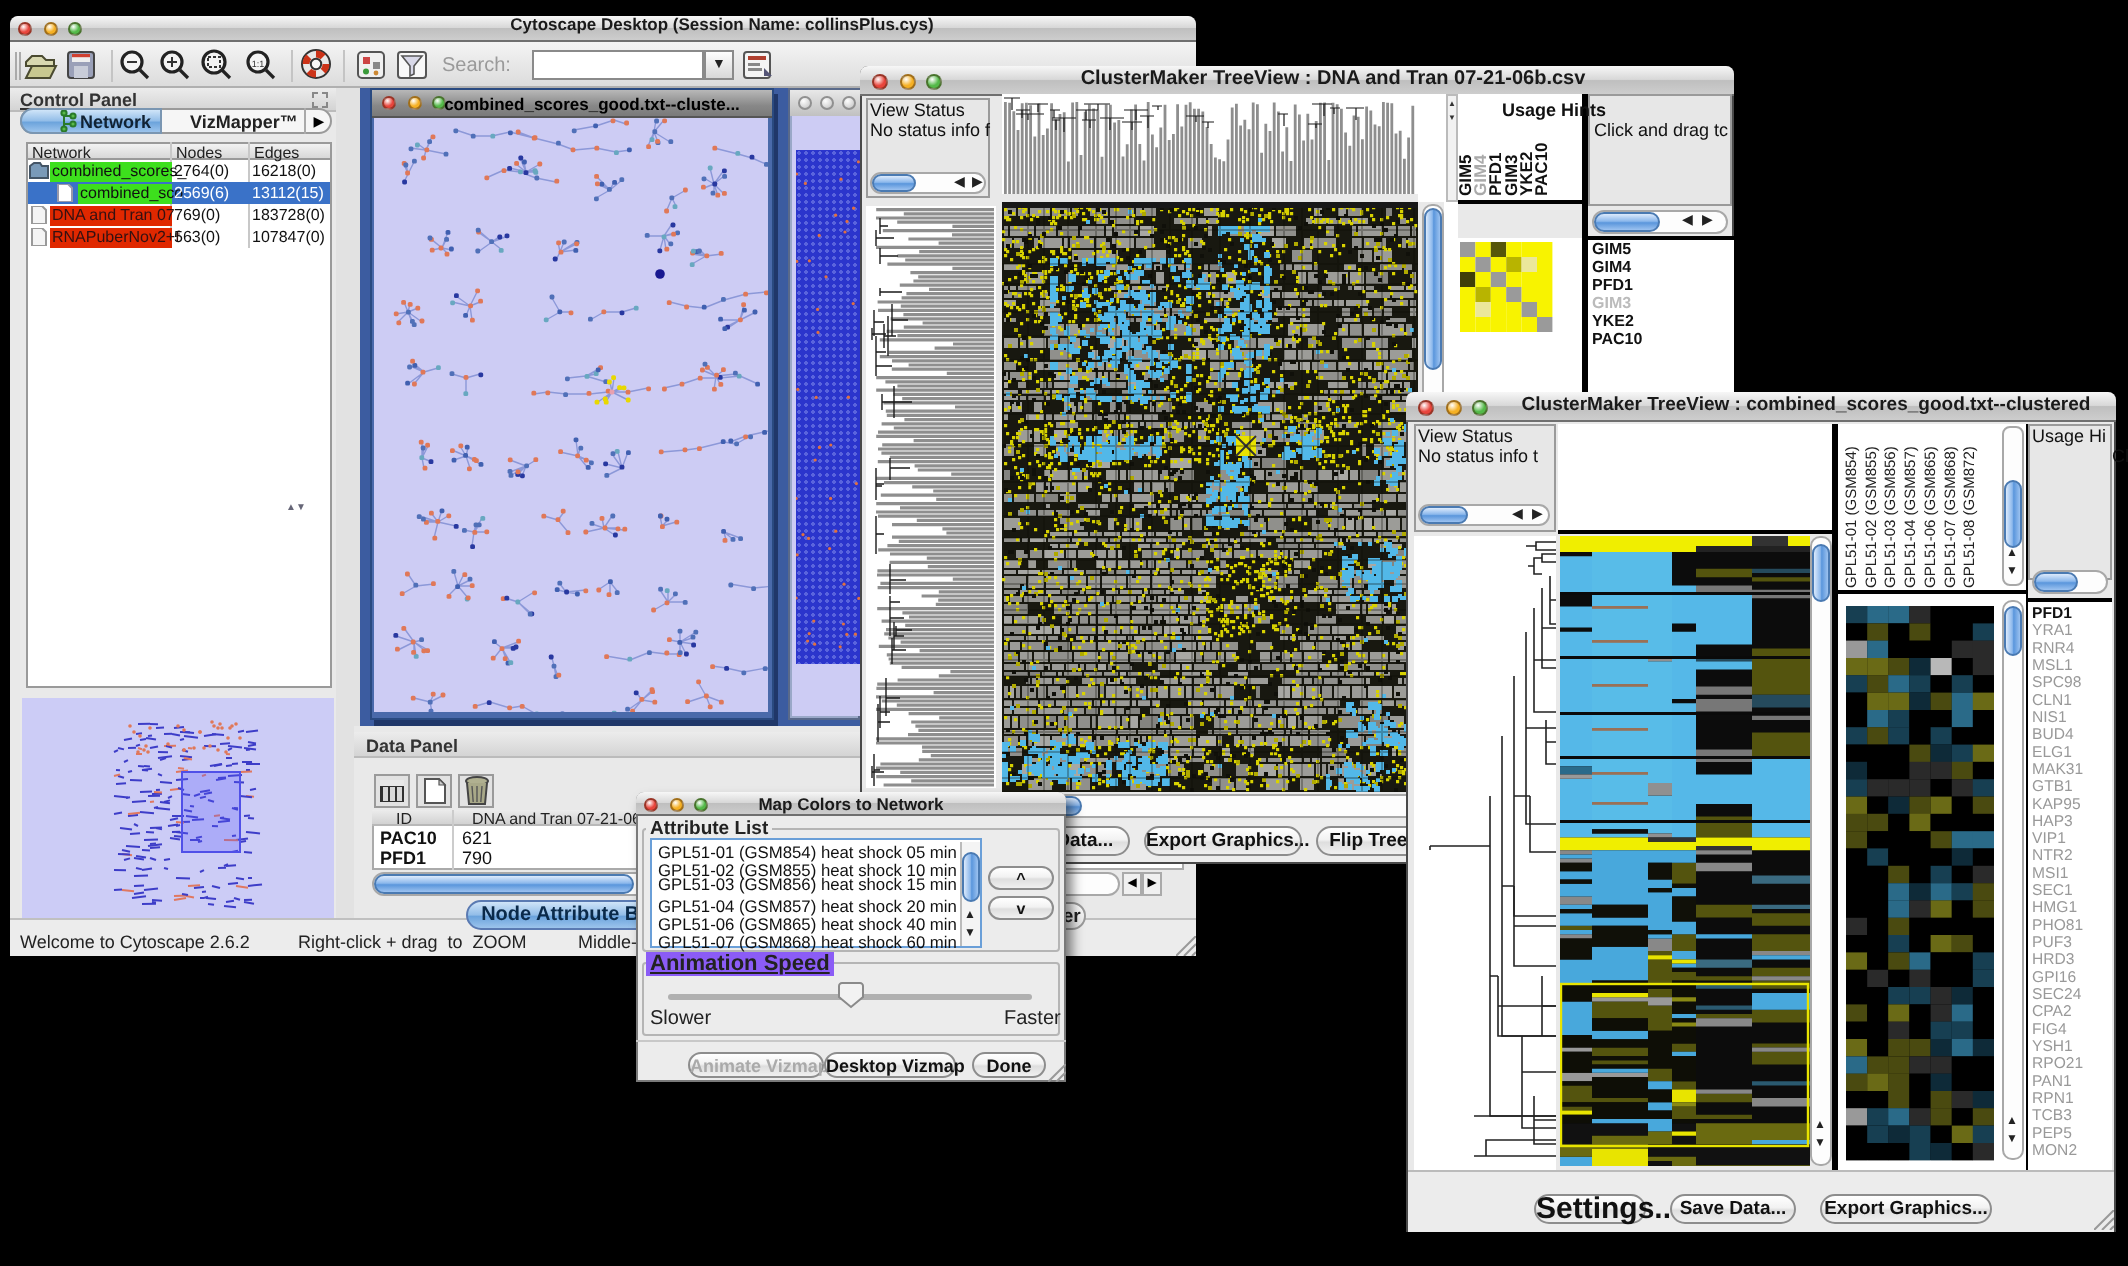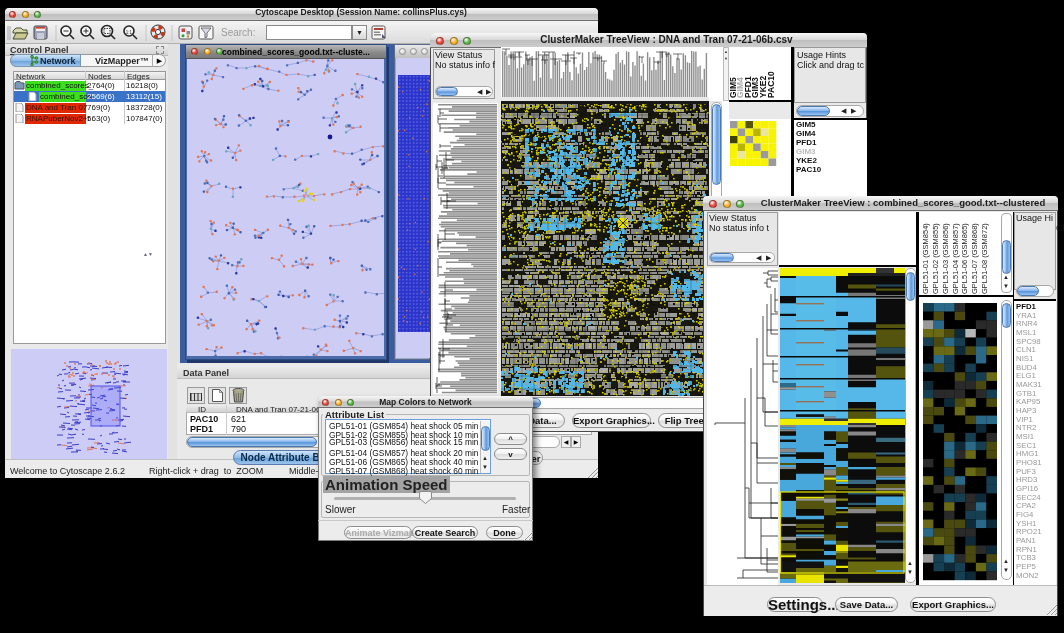--- a/index.html
+++ b/index.html
@@ -908,21 +908,21 @@
     <text transform="rotate(-90 6.5 51)" x="6.5" y="51" font-size="8.5" font-weight="bold" fill="#111">GIM5</text>
     <text transform="rotate(-90 14.1 51)" x="14.1" y="51" font-size="8.5" font-weight="bold" fill="#aaa">GIM4</text>
     <text transform="rotate(-90 21.7 51)" x="21.7" y="51" font-size="8.5" font-weight="bold" fill="#111">PFD1</text>
     <text transform="rotate(-90 29.299999999999997 51)" x="29.299999999999997" y="51" font-size="8.5" font-weight="bold" fill="#111">GIM3</text>
     <text transform="rotate(-90 36.9 51)" x="36.9" y="51" font-size="8.5" font-weight="bold" fill="#111">YKE2</text>
     <text transform="rotate(-90 44.5 51)" x="44.5" y="51" font-size="8.5" font-weight="bold" fill="#111">PAC10</text>
   </svg>
 <div class="ab" style="left:729px;top:99.5px;width:62px;height:2px;background:#000;"></div>
 <div class="ab" style="left:791px;top:47px;width:2.5px;height:360px;background:#000;"></div>
 <div class="ab" style="left:794px;top:47px;width:72px;height:56px;background:#e7e7e7;border:1px solid #9a9a9a;"></div>
-<div class="t9" style="left:797px;top:50px;">Usage Hints</div>
+<div class="t9" style="left:751px;top:50px;font-weight:bold;">Usage Hints</div>
 <div class="t9" style="left:797px;top:60px;">Click and drag tc</div>
 <div class="sbt" style="left:796px;top:105px;width:68px;height:12px;"></div>
 <div class="sh" style="left:797px;top:106px;width:33px;height:10px;"></div>
 <div class="arr" style="left:841px;top:107px;">◀</div>
 <div class="arr" style="left:851px;top:107px;">▶</div>
 <div class="ab" style="left:793px;top:117.5px;width:74px;height:2px;background:#000;"></div>
 <svg class="ab" style="left:433px;top:103px;" width="65" height="291" viewBox="0 0 65 291">
     <rect width="65" height="291" fill="#fff"></rect>
     <path d="M5.1 1.0h58.9v1.6h-58.9zM18.9 3.1h45.1v1.6h-45.1zM5.0 5.2h59.0v1.6h-59.0zM15.6 7.3h48.4v1.6h-48.4zM43.2 9.4h20.8v1.6h-20.8zM8.4 11.5h55.6v1.6h-55.6zM43.0 13.6h21.0v1.6h-21.0zM21.2 15.7h42.8v1.6h-42.8zM36.3 17.8h27.7v1.6h-27.7zM5.0 19.9h59.0v1.6h-59.0zM26.6 22.0h37.4v1.6h-37.4zM15.7 24.1h48.3v1.6h-48.3zM19.6 26.2h44.4v1.6h-44.4zM10.7 28.3h53.3v1.6h-53.3zM43.2 30.4h20.8v1.6h-20.8zM22.2 32.5h41.8v1.6h-41.8zM26.1 34.6h37.9v1.6h-37.9zM23.7 36.7h40.3v1.6h-40.3zM16.9 38.8h47.1v1.6h-47.1zM31.5 40.9h32.5v1.6h-32.5zM20.2 43.0h43.8v1.6h-43.8zM17.8 45.1h46.2v1.6h-46.2zM5.8 47.2h58.2v1.6h-58.2zM17.4 49.3h46.6v1.6h-46.6zM6.0 51.4h58.0v1.6h-58.0zM18.7 53.5h45.3v1.6h-45.3zM12.3 55.6h51.7v1.6h-51.7zM28.3 57.7h35.7v1.6h-35.7zM18.9 59.8h45.1v1.6h-45.1zM10.3 61.9h53.7v1.6h-53.7zM15.7 64.0h48.3v1.6h-48.3zM6.9 66.1h57.1v1.6h-57.1zM43.5 68.2h20.5v1.6h-20.5zM34.3 70.3h29.7v1.6h-29.7zM11.3 72.4h52.7v1.6h-52.7zM6.9 74.5h57.1v1.6h-57.1zM13.0 76.6h51.0v1.6h-51.0zM21.3 78.7h42.7v1.6h-42.7zM12.9 80.8h51.1v1.6h-51.1zM40.4 82.9h23.6v1.6h-23.6zM5.1 85.0h58.9v1.6h-58.9zM9.7 87.1h54.3v1.6h-54.3zM15.7 89.2h48.3v1.6h-48.3zM5.1 91.3h58.9v1.6h-58.9zM13.7 93.4h50.3v1.6h-50.3zM18.1 95.5h45.9v1.6h-45.9zM8.7 97.6h55.3v1.6h-55.3zM44.5 99.7h19.5v1.6h-19.5zM9.9 101.8h54.1v1.6h-54.1zM10.4 103.9h53.6v1.6h-53.6zM19.2 106.0h44.8v1.6h-44.8zM7.8 108.1h56.2v1.6h-56.2zM13.9 110.2h50.1v1.6h-50.1zM6.0 112.3h58.0v1.6h-58.0zM5.1 114.4h58.9v1.6h-58.9zM23.8 116.5h40.2v1.6h-40.2zM8.1 118.6h55.9v1.6h-55.9zM6.0 120.7h58.0v1.6h-58.0zM7.7 122.8h56.3v1.6h-56.3zM11.9 124.9h52.1v1.6h-52.1zM5.9 127.0h58.1v1.6h-58.1zM24.3 129.1h39.7v1.6h-39.7zM25.9 131.2h38.1v1.6h-38.1zM42.6 133.3h21.4v1.6h-21.4zM5.1 135.4h58.9v1.6h-58.9zM9.0 137.5h55.0v1.6h-55.0zM23.1 139.6h40.9v1.6h-40.9zM33.6 141.7h30.4v1.6h-30.4zM7.4 143.8h56.6v1.6h-56.6zM35.1 145.9h28.9v1.6h-28.9zM5.1 148.0h58.9v1.6h-58.9zM17.0 150.1h47.0v1.6h-47.0zM5.0 152.2h59.0v1.6h-59.0zM6.0 154.3h58.0v1.6h-58.0zM25.4 156.4h38.6v1.6h-38.6zM13.0 158.5h51.0v1.6h-51.0zM38.2 160.6h25.8v1.6h-25.8zM40.2 162.7h23.8v1.6h-23.8zM13.0 164.8h51.0v1.6h-51.0zM16.4 166.9h47.6v1.6h-47.6zM10.7 169.0h53.3v1.6h-53.3zM6.1 171.1h57.9v1.6h-57.9zM12.0 173.2h52.0v1.6h-52.0zM30.4 175.3h33.6v1.6h-33.6zM11.8 177.4h52.2v1.6h-52.2zM30.9 179.5h33.1v1.6h-33.1zM5.7 181.6h58.3v1.6h-58.3zM5.5 183.7h58.5v1.6h-58.5zM43.4 185.8h20.6v1.6h-20.6zM7.2 187.9h56.8v1.6h-56.8zM5.8 190.0h58.2v1.6h-58.2zM36.4 192.1h27.6v1.6h-27.6zM27.8 194.2h36.2v1.6h-36.2zM36.1 196.3h27.9v1.6h-27.9zM34.9 198.4h29.1v1.6h-29.1zM5.6 200.5h58.4v1.6h-58.4zM18.2 202.6h45.8v1.6h-45.8zM21.5 204.7h42.5v1.6h-42.5zM7.8 206.8h56.2v1.6h-56.2zM19.6 208.9h44.4v1.6h-44.4zM10.0 211.0h54.0v1.6h-54.0zM9.1 213.1h54.9v1.6h-54.9zM11.2 215.2h52.8v1.6h-52.8zM17.3 217.3h46.7v1.6h-46.7zM6.4 219.4h57.6v1.6h-57.6zM26.8 221.5h37.2v1.6h-37.2zM10.4 223.6h53.6v1.6h-53.6zM11.3 225.7h52.7v1.6h-52.7zM11.9 227.8h52.1v1.6h-52.1zM17.8 229.9h46.2v1.6h-46.2zM42.2 232.0h21.8v1.6h-21.8zM36.4 234.1h27.6v1.6h-27.6zM15.8 236.2h48.2v1.6h-48.2zM5.6 238.3h58.4v1.6h-58.4zM5.2 240.4h58.8v1.6h-58.8zM33.8 242.5h30.2v1.6h-30.2zM5.0 244.6h59.0v1.6h-59.0zM7.9 246.7h56.1v1.6h-56.1zM15.4 248.8h48.6v1.6h-48.6zM5.0 250.9h59.0v1.6h-59.0zM21.3 253.0h42.7v1.6h-42.7zM36.6 255.1h27.4v1.6h-27.4zM22.6 257.2h41.4v1.6h-41.4zM24.7 259.3h39.3v1.6h-39.3zM26.2 261.4h37.8v1.6h-37.8zM21.0 263.5h43.0v1.6h-43.0zM5.0 265.6h59.0v1.6h-59.0zM5.0 267.7h59.0v1.6h-59.0zM28.0 269.8h36.0v1.6h-36.0zM28.1 271.9h35.9v1.6h-35.9zM32.4 274.0h31.6v1.6h-31.6zM26.4 276.1h37.6v1.6h-37.6zM7.2 278.2h56.8v1.6h-56.8zM5.0 280.3h59.0v1.6h-59.0zM17.1 282.4h46.9v1.6h-46.9zM5.1 284.5h58.9v1.6h-58.9zM22.6 286.6h41.4v1.6h-41.4zM8.8 288.7h55.2v1.6h-55.2z" fill="#8e8e8e"></path>
     <path d="M12 196v19M12 206h7M5 136v8M5 140h3M4 274v16M4 282h3M5 131v16M5 139h4M13 216v13M13 222h7M12 126v11M12 131h10M4 52v13M4 58h5M11 55v20M11 65h4M5 75v10M5 80h8M5 155v19M5 164h4M14 90v16M14 98h9M5 65v15M5 73h5M9 59v12M9 65h6M6 249v19M6 258h6M7 6v8M7 10h4M8 94v8M8 98h9M3 280v6M3 283h6M7 245v16M7 253h5M3 61v6M3 64h7M12 195v6M12 198h5M14 208v14M14 215h5M15 210v5M15 212h8M13 49v16M13 57h8M10 236v19M10 246h7M7 21v8M7 25h9M7 41v4M7 43h11M12 179v15M12 187h8M5 12v8M5 16h9" stroke="#1a1a1a" stroke-width=".7" fill="none"></path>
@@ -1384,28 +1384,28 @@
 <div class="ab" style="left:329px;top:447.7px;font-size:8.4px;color:#111;white-space:nowrap;">GPL51-04 (GSM857) heat shock 20 min</div>
 <div class="ab" style="left:329px;top:456.6px;font-size:8.4px;color:#111;white-space:nowrap;">GPL51-06 (GSM865) heat shock 40 min</div>
 <div class="ab" style="left:329px;top:465.5px;font-size:8.4px;color:#111;white-space:nowrap;">GPL51-07 (GSM868) heat shock 60 min</div>
 <div class="ab" style="left:480px;top:420.5px;width:10px;height:52px;background:#f4f4f4;border-left:1px solid #bbb;"></div>
 <div class="sv" style="left:481px;top:426px;width:9px;height:25px;"></div>
 <div class="arr" style="left:482px;top:455px;font-size:6px;">▲</div>
 <div class="arr" style="left:482px;top:464px;font-size:6px;">▼</div>
 <div class="btn" style="left:494px;top:433px;width:33px;height:12px;font-size:8px;line-height:11px;">^</div>
 <div class="btn" style="left:494px;top:448px;width:33px;height:12px;font-size:8px;line-height:11px;">v</div>
 <div class="ab" style="left:321px;top:481px;width:209px;height:37px;border:1px solid #b5b5b5;border-radius:2px;"></div>
-<div class="t10" style="left:323px;top:475.5px;background:#a3a3a3;padding:0 2px;font-weight:bold;color:#222;font-size:15px;">Animation Speed</div>
+<div class="t10" style="left:323px;top:475.5px;background:#8b5cf6;padding:0 2px;font-weight:bold;color:#222;font-size:11px;text-decoration:underline;">Animation Speed</div>
 <div class="ab" style="left:334px;top:497px;width:182px;height:3px;background:#b0b0b0;border-radius:2px;"></div>
 <svg class="ab" style="left:419px;top:490px;" width="13" height="15" viewBox="0 0 13 15">
     <path d="M2 1.5 h9 a1.5 1.5 0 0 1 1.5 1.5 v5.5 l-6 5 -6 -5 v-5.5 a1.5 1.5 0 0 1 1.5 -1.5z" fill="#f2f2f2" stroke="#8a8a8a"></path>
   </svg>
 <div class="t10" style="left:325px;top:504px;color:#222;">Slower</div>
 <div class="t10" style="left:502px;top:504px;color:#222;">Faster</div>
 <div class="ab" style="left:318px;top:520px;width:215px;height:1px;background:#c8c8c8;"></div>
 <div class="btn" style="left:344px;top:526px;width:68px;height:13px;font-size:9px;line-height:12px;color:#aaa;">Animate Vizmap</div>
-<div class="btn" style="left:412px;top:526px;width:66px;height:13px;font-size:9px;line-height:12px;">Create Search</div>
+<div class="btn" style="left:412px;top:526px;width:66px;height:13px;font-size:9px;line-height:12px;">Desktop Vizmap</div>
 <div class="btn" style="left:486px;top:526px;width:37px;height:13px;font-size:9px;line-height:12px;">Done</div>
 <svg class="ab" style="left:524px;top:532px;" width="9" height="9">
     <g stroke="#999">
       <line x1="0" y1="9" x2="9" y2="0"></line>
       <line x1="4" y1="9" x2="9" y2="4"></line>
     </g>
   </svg>
 </body></html>

